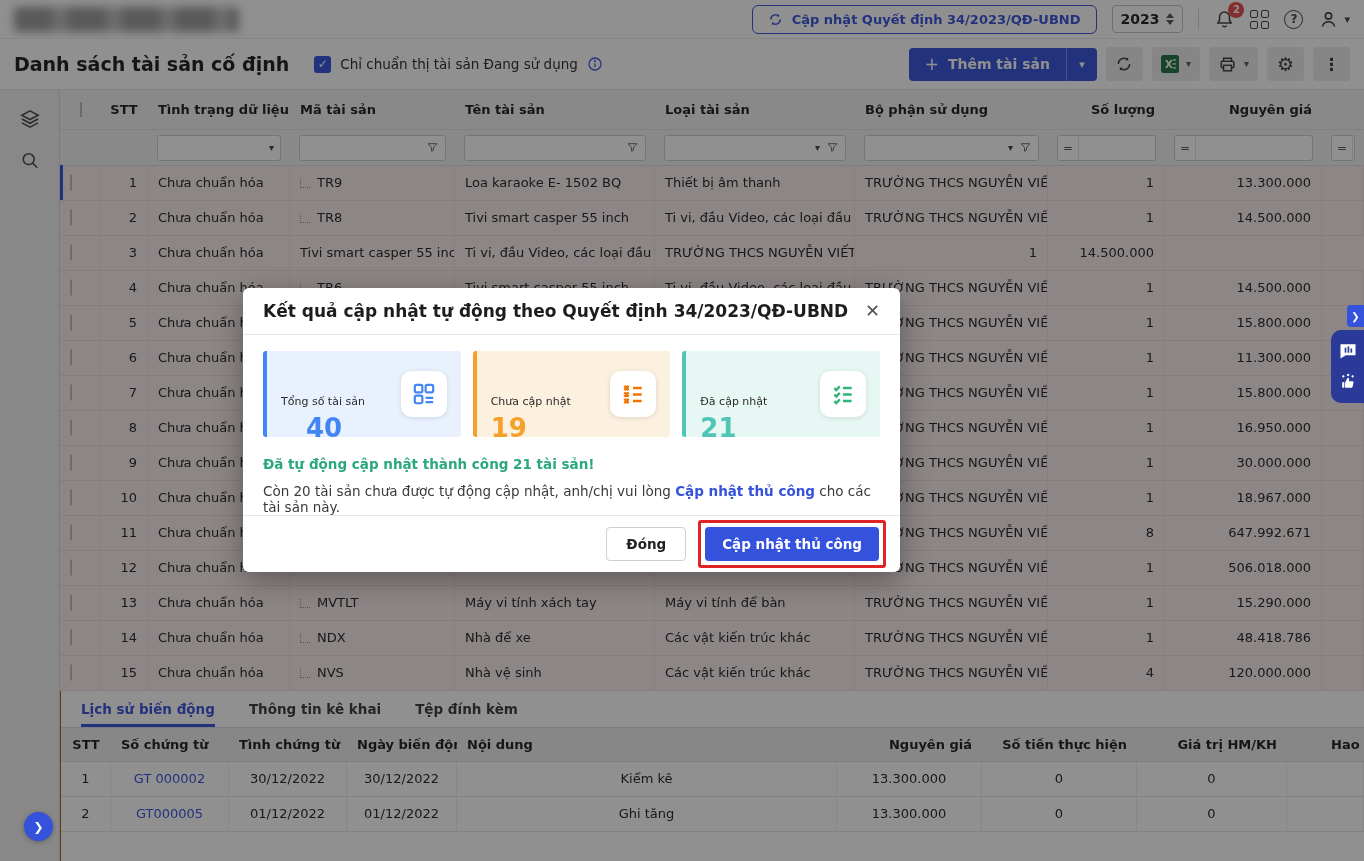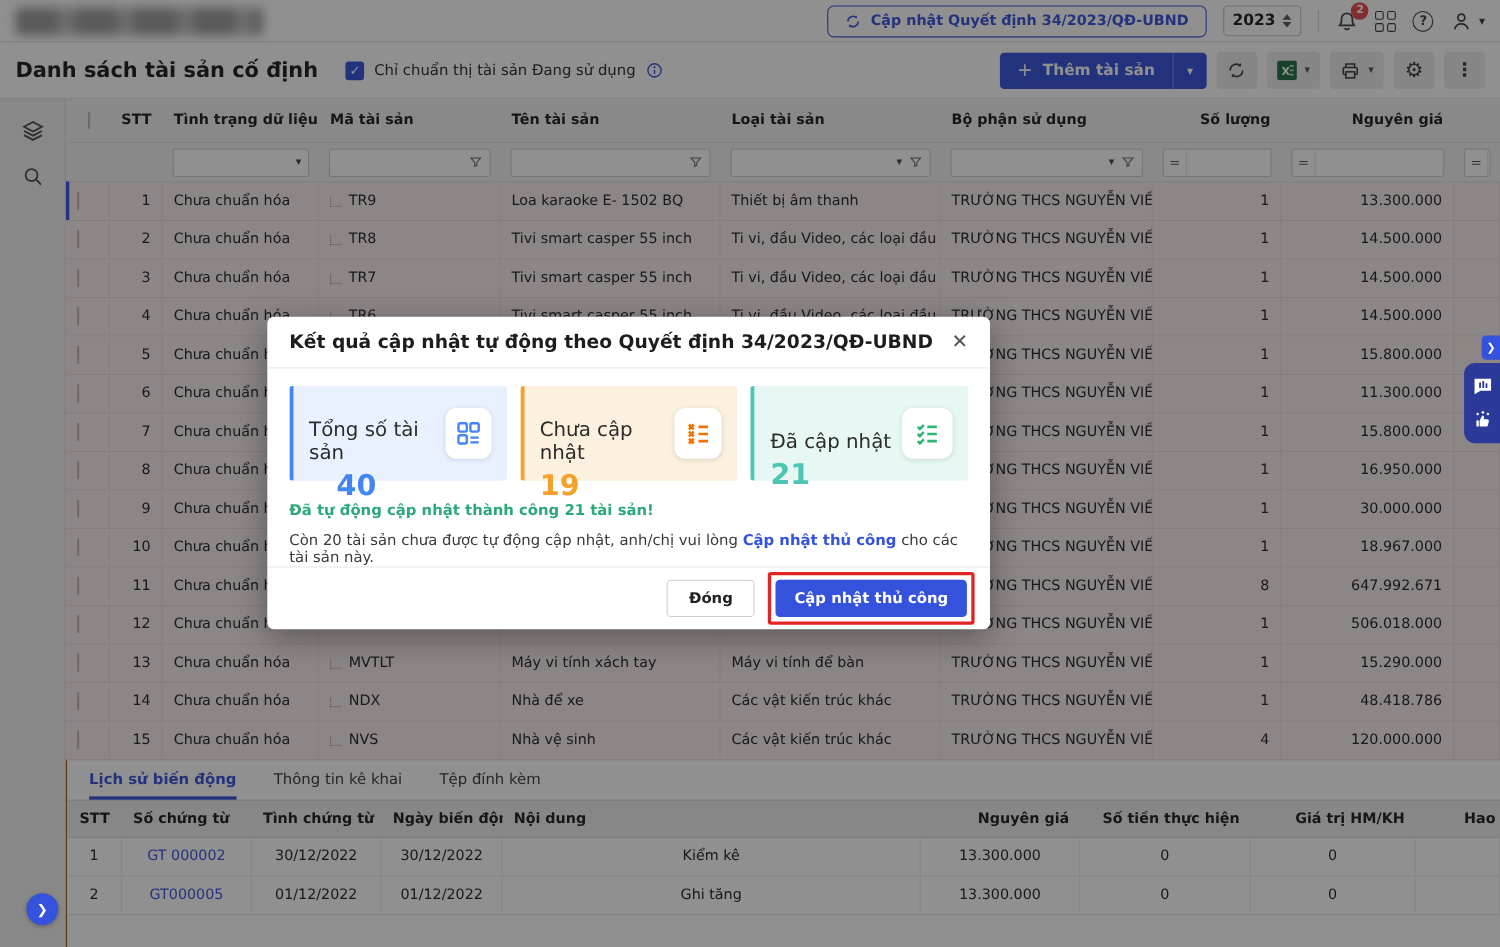--- a/index.html
+++ b/index.html
@@ -89,21 +89,21 @@
   .rowbox{width:15px;height:15px;border:1px solid #c9baba;border-radius:3px;background:#fdfafa;
     margin:10px 0 0 10px;}
   .hbox{width:16px;height:16px;border:1px solid #bbb;border-radius:3px;background:#fff;margin-left:10px;}
   .codecell{display:flex;align-items:center;gap:7px;}
   .tree{width:10px;height:9px;border-left:1px dotted #979797;border-bottom:1px dotted #979797;
     display:inline-block;flex:none;}
 
   
   .detail{position:absolute;top:691px;left:61px;right:0;bottom:0;background:#fff;z-index:1;}
   .tabs{display:flex;gap:34px;padding:10px 0 0 20px;height:36px;}
-  .tab{font-size:13.5px;color:#3a3a3a;padding-bottom:8px;cursor:pointer;}
+  .tab{font-size:13.5px;color:#3a3a3a;padding-bottom:8px;cursor:pointer;font-weight:bold;}
   .tab.active{color:var(--primary);font-weight:600;border-bottom:3px solid var(--primary);}
   .d-head,.d-row{display:grid;grid-template-columns:50px 118px 118px 110px 380px 145px 155px 150px 77px;}
   .d-head{height:35px;background:#EFEFEF;border-top:1px solid #dcdcdc;border-bottom:1px solid #dcdcdc;
     align-items:center;}
   .d-head .h{font-size:13px;font-weight:700;color:#1f1f1f;padding:0 10px;white-space:nowrap;overflow:hidden;}
   .d-head .h.r{text-align:right;}
   .d-head .h.c{text-align:center;}
   .d-head .h.clip{padding-left:44px;}
   .d-row{height:35px;background:#fff;border-bottom:1px solid #e6e6e6;}
   .d-row .c{font-size:13px;color:#242424;line-height:34px;padding:0 10px;white-space:nowrap;
@@ -128,21 +128,21 @@
   .modal{position:absolute;left:243px;top:288px;width:657px;height:284px;background:#fff;
     border-radius:6px;box-shadow:0 8px 30px rgba(0,0,0,.35);z-index:50;}
   .m-head{height:47px;display:flex;align-items:center;justify-content:space-between;
     padding:0 20px;border-bottom:1px solid #e8e8e8;}
   .m-title{font-size:17px;font-weight:700;color:#1d1d1d;}
   .m-close{font-size:18px;color:#555;cursor:pointer;line-height:1;}
   .m-cards{display:flex;gap:12px;padding:16px 20px 10px 20px;}
   .m-card{flex:1;height:86px;border-left:4px solid #888;border-radius:3px;padding:13px 14px;
     display:flex;align-items:center;justify-content:space-between;}
   .m-card .txt{display:flex;flex-direction:column;gap:7px;}
-  .m-lab{font-size:18px;color:#2b2b2b;margin-top:47px;}
+  .m-lab{font-size:11px;color:#2b2b2b;margin-top:47px;}
   .m-val{font-size:26px;font-weight:700;line-height:1;}
   .m-ico{width:46px;height:46px;background:#fff;border-radius:10px;display:flex;align-items:center;
     justify-content:center;box-shadow:0 1px 5px rgba(0,0,0,.12);}
   .m-success{padding:9px 20px 0 20px;font-size:13.5px;font-weight:700;color:var(--success);}
   .m-info{padding:11px 20px 0 20px;font-size:13.5px;color:#3a3a3a;}
   .m-info .lnk{color:var(--link);font-weight:700;cursor:pointer;}
   .m-foot{position:absolute;left:0;right:0;bottom:0;height:57px;border-top:1px solid #e8e8e8;
     display:flex;align-items:center;justify-content:flex-end;gap:12px;padding:0 14px;}
   .btn-sec{height:34px;padding:0 19px;background:#fff;border:1px solid #cfcfcf;border-radius:4px;
     font-size:13.5px;font-weight:600;color:#222;cursor:pointer;font-family:inherit;}
@@ -371,24 +371,20 @@
           <div class="c">Ti vi, đầu Video, các loại đầu th...</div>
           <div class="c">TRƯỜNG THCS NGUYỄN VIẾT ...</div>
           <div class="c r">1</div>
           <div class="c r">14.500.000</div>
           <div class="c"></div>
         </div>
         <div class="t-row">
           <div class="c"><span class="rowbox" style="margin-left:0"></span></div>
           <div class="c r">3</div>
           <div class="c">Chưa chuẩn hóa</div>
-          <div class="c codecell">
-            <span class="tree"></span>
-            <span>TR7</span>
-          </div>
           <div class="c">Tivi smart casper 55 inch</div>
           <div class="c">Ti vi, đầu Video, các loại đầu th...</div>
           <div class="c">TRƯỜNG THCS NGUYỄN VIẾT ...</div>
           <div class="c r">1</div>
           <div class="c r">14.500.000</div>
           <div class="c"></div>
         </div>
         <div class="t-row">
           <div class="c"><span class="rowbox" style="margin-left:0"></span></div>
           <div class="c r">4</div>

